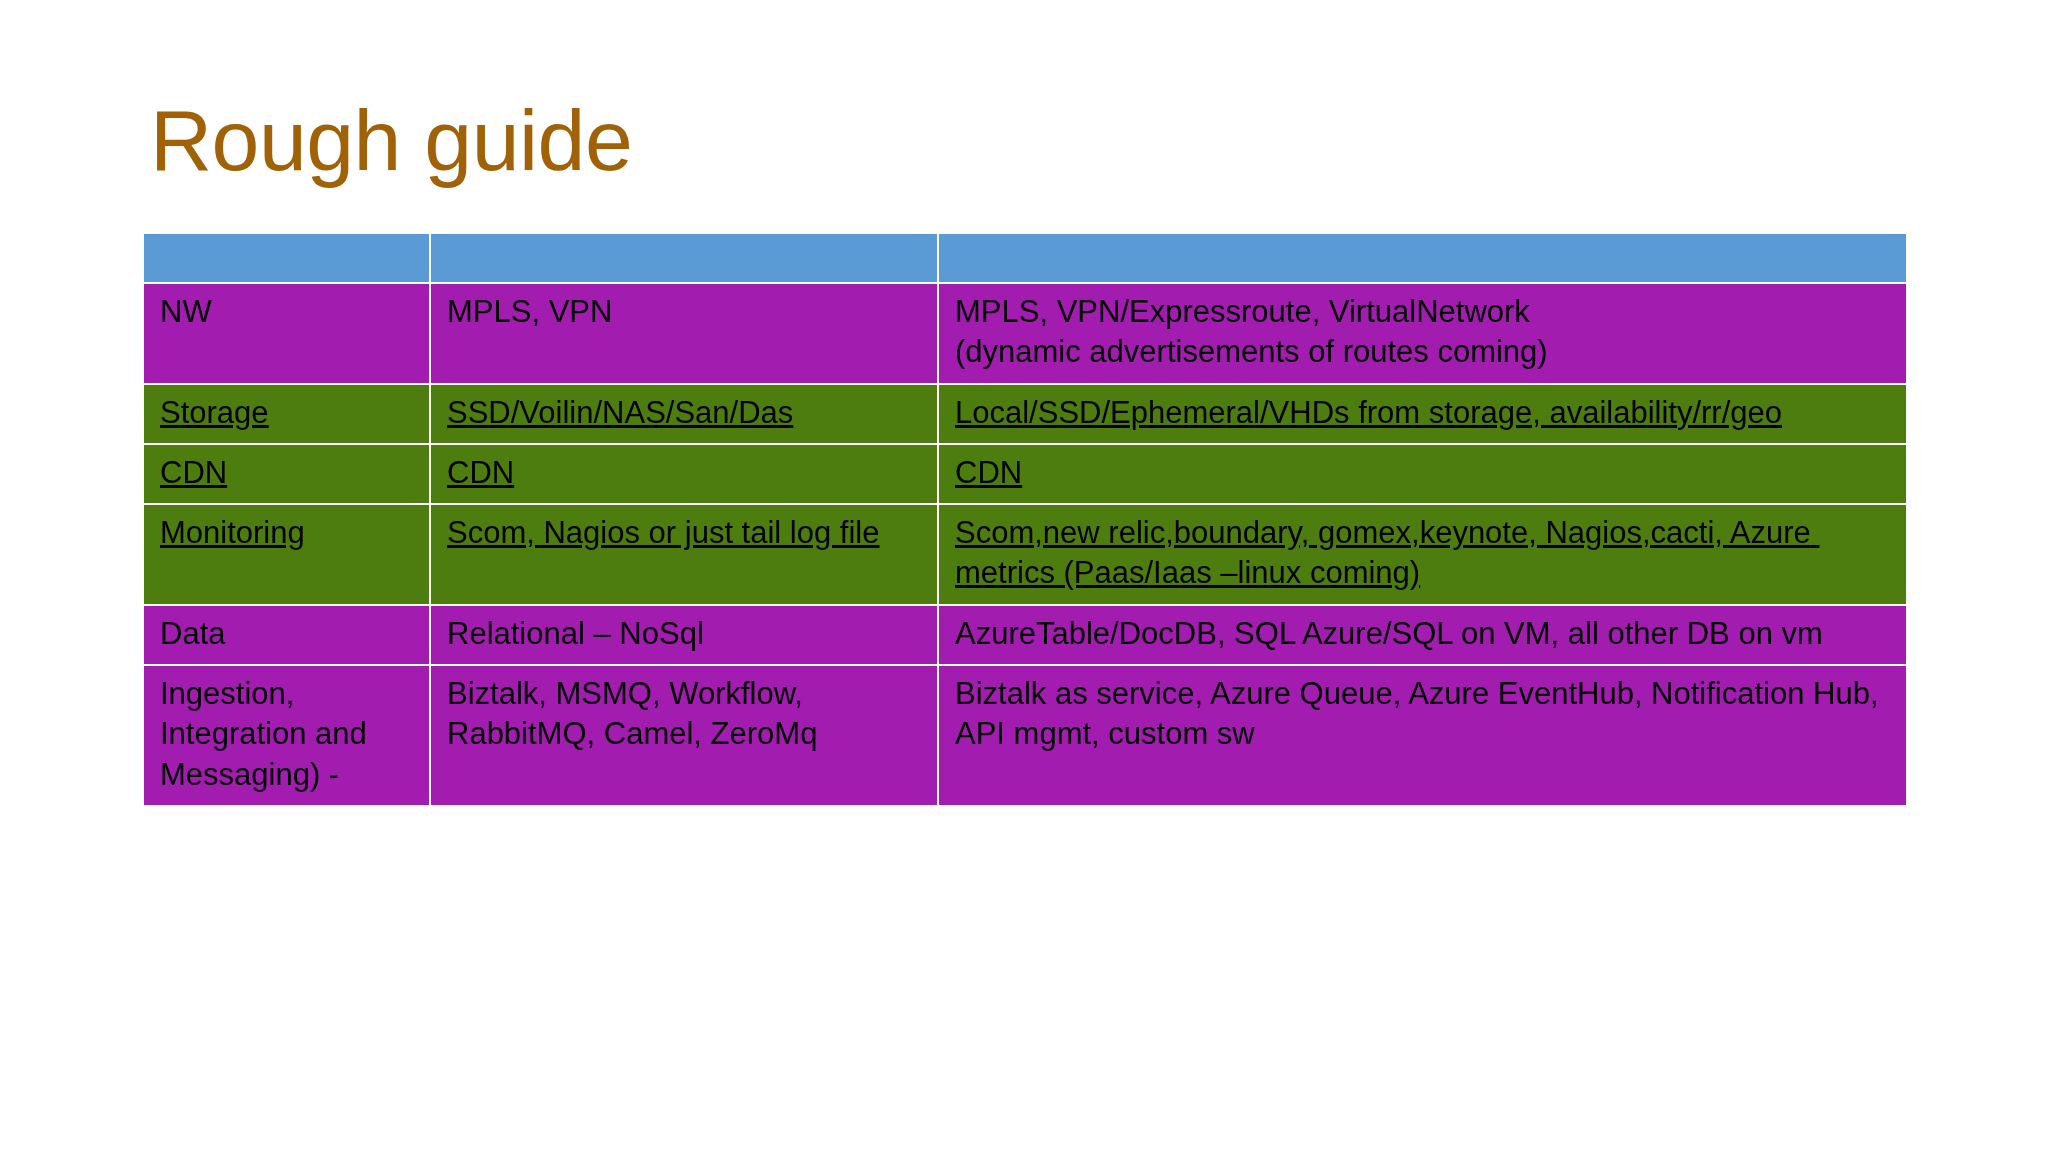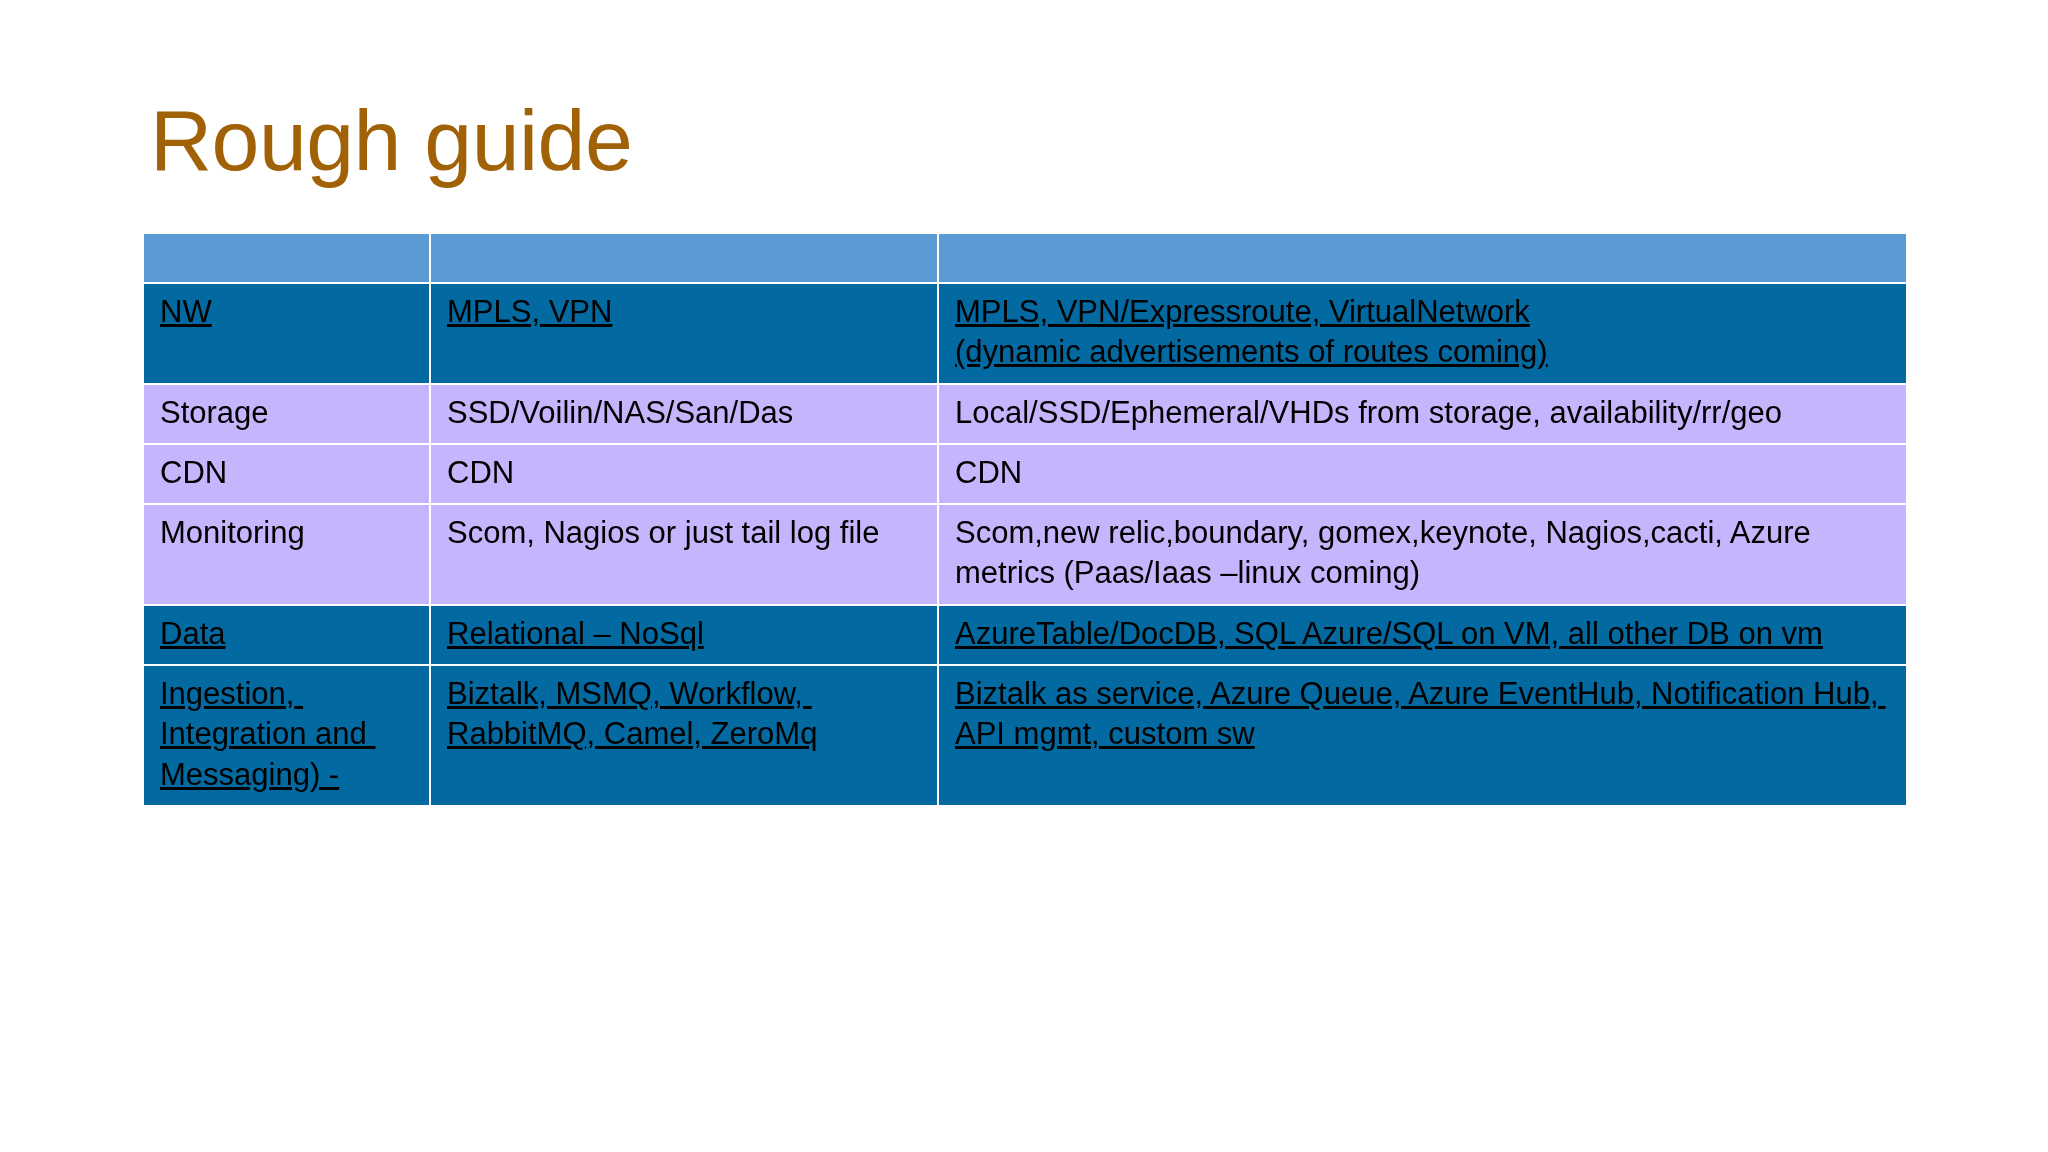--- a/index.html
+++ b/index.html
@@ -65,25 +65,25 @@
     padding: 8px 16px 10px 16px;
     font-size: 31px;
     line-height: 1.30;
     vertical-align: top;
     border: none;
     color: #000000;
     font-weight: 400;
   }
 
   .guide-table tbody tr.band-dark td {
-    background: #0369a1;
-    text-decoration: underline;
+    background: #a21caf;
   }
   .guide-table tbody tr.band-light td {
-    background: #c4b5fd;
+    background: #4d7c0f;
+    text-decoration: underline;
   }
 
   .cellline { display: block; white-space: pre-wrap; }
 </style>
 </head>
 <body>
 
 <div class="slide">
 
   <div class="slide-title">Rough guide</div>

